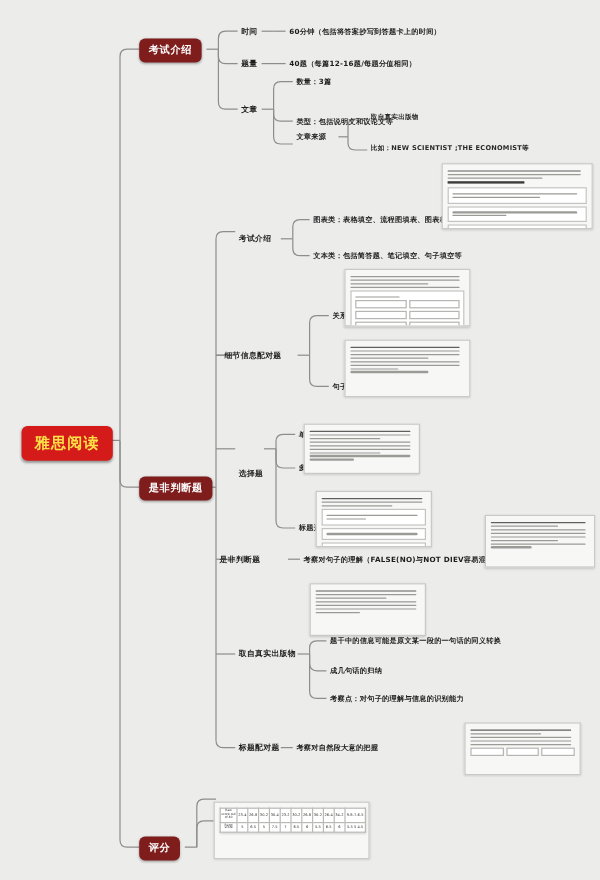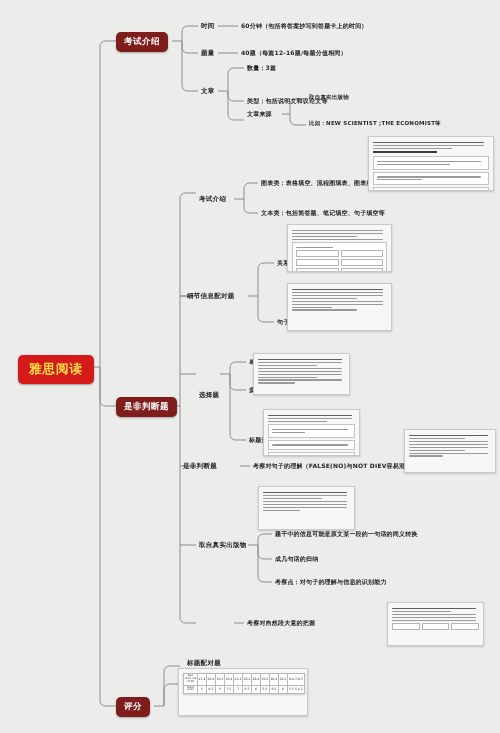--- a/index.html
+++ b/index.html
@@ -172,21 +172,21 @@
   <div class="node lvl3" style="left:246px;top:434px;">标题选择题</div>
 
   <div class="node lvl2" style="left:180px;top:460px;">是非判断题</div>
   <div class="node lvl3" style="left:250px;top:460px;">考察对句子的理解（FALSE(NO)与NOT DIEV容易混淆）</div>
 
   <div class="node lvl2" style="left:196px;top:539px;">取自真实出版物</div>
   <div class="node lvl3" style="left:272px;top:528px;">题干中的信息可能是原文某一段的一句话的同义转换</div>
   <div class="node lvl3" style="left:272px;top:553px;">成几句话的归纳</div>
   <div class="node lvl3" style="left:272px;top:576px;">考察点：对句子的理解与信息的识别能力</div>
 
-  <div class="node lvl2" style="left:184px;top:617px;margin-top:40px;">标题配对题</div>
+  <div class="node lvl2" style="left:196px;top:617px;">标题配对题</div>
   <div class="node lvl3" style="left:244px;top:617px;">考察对自然段大意的把握</div>
 
   <div class="node lvl2" style="left:180px;top:666px;">共40题/每题1分</div>
   <div class="node lvl2" style="left:180px;top:684px;">等级分0-9</div>
 
   <div class="thumb" style="left:368px;top:136px;width:126px;height:55px;">
     <div class="ln full dark"></div>
     <div class="ln full"></div>
     <div class="ln mid"></div>
     <div class="hdr"></div>

